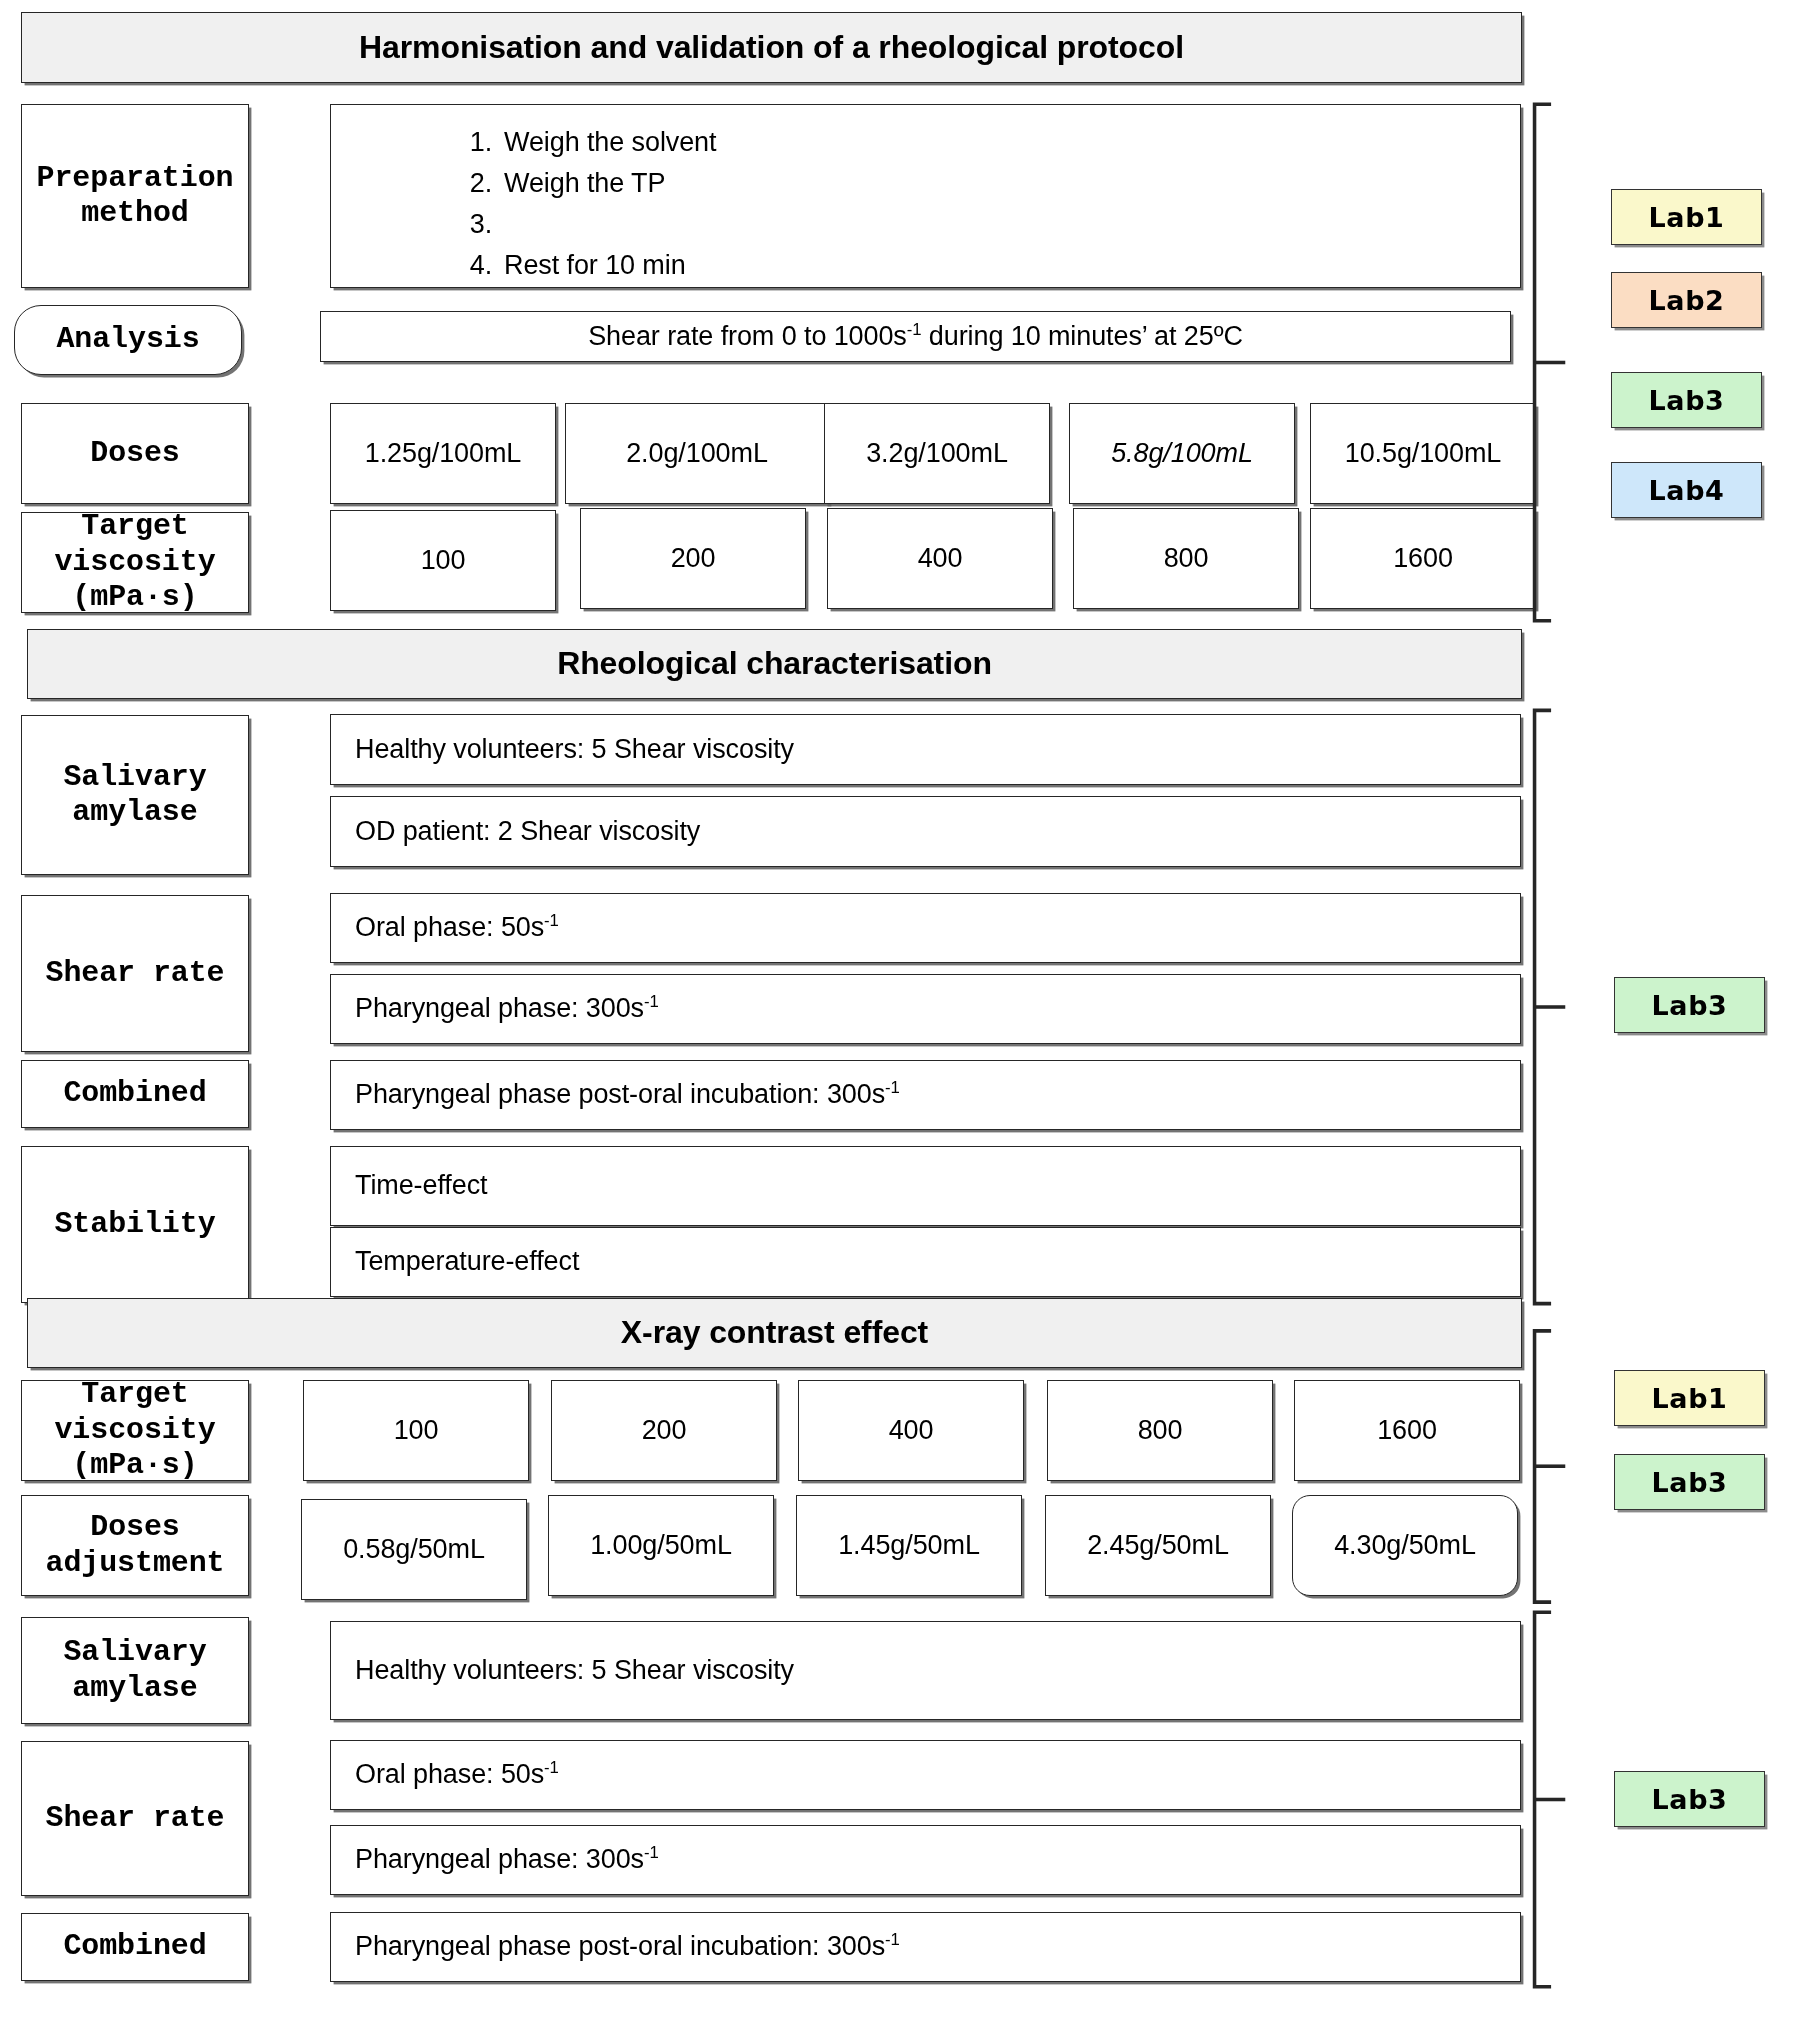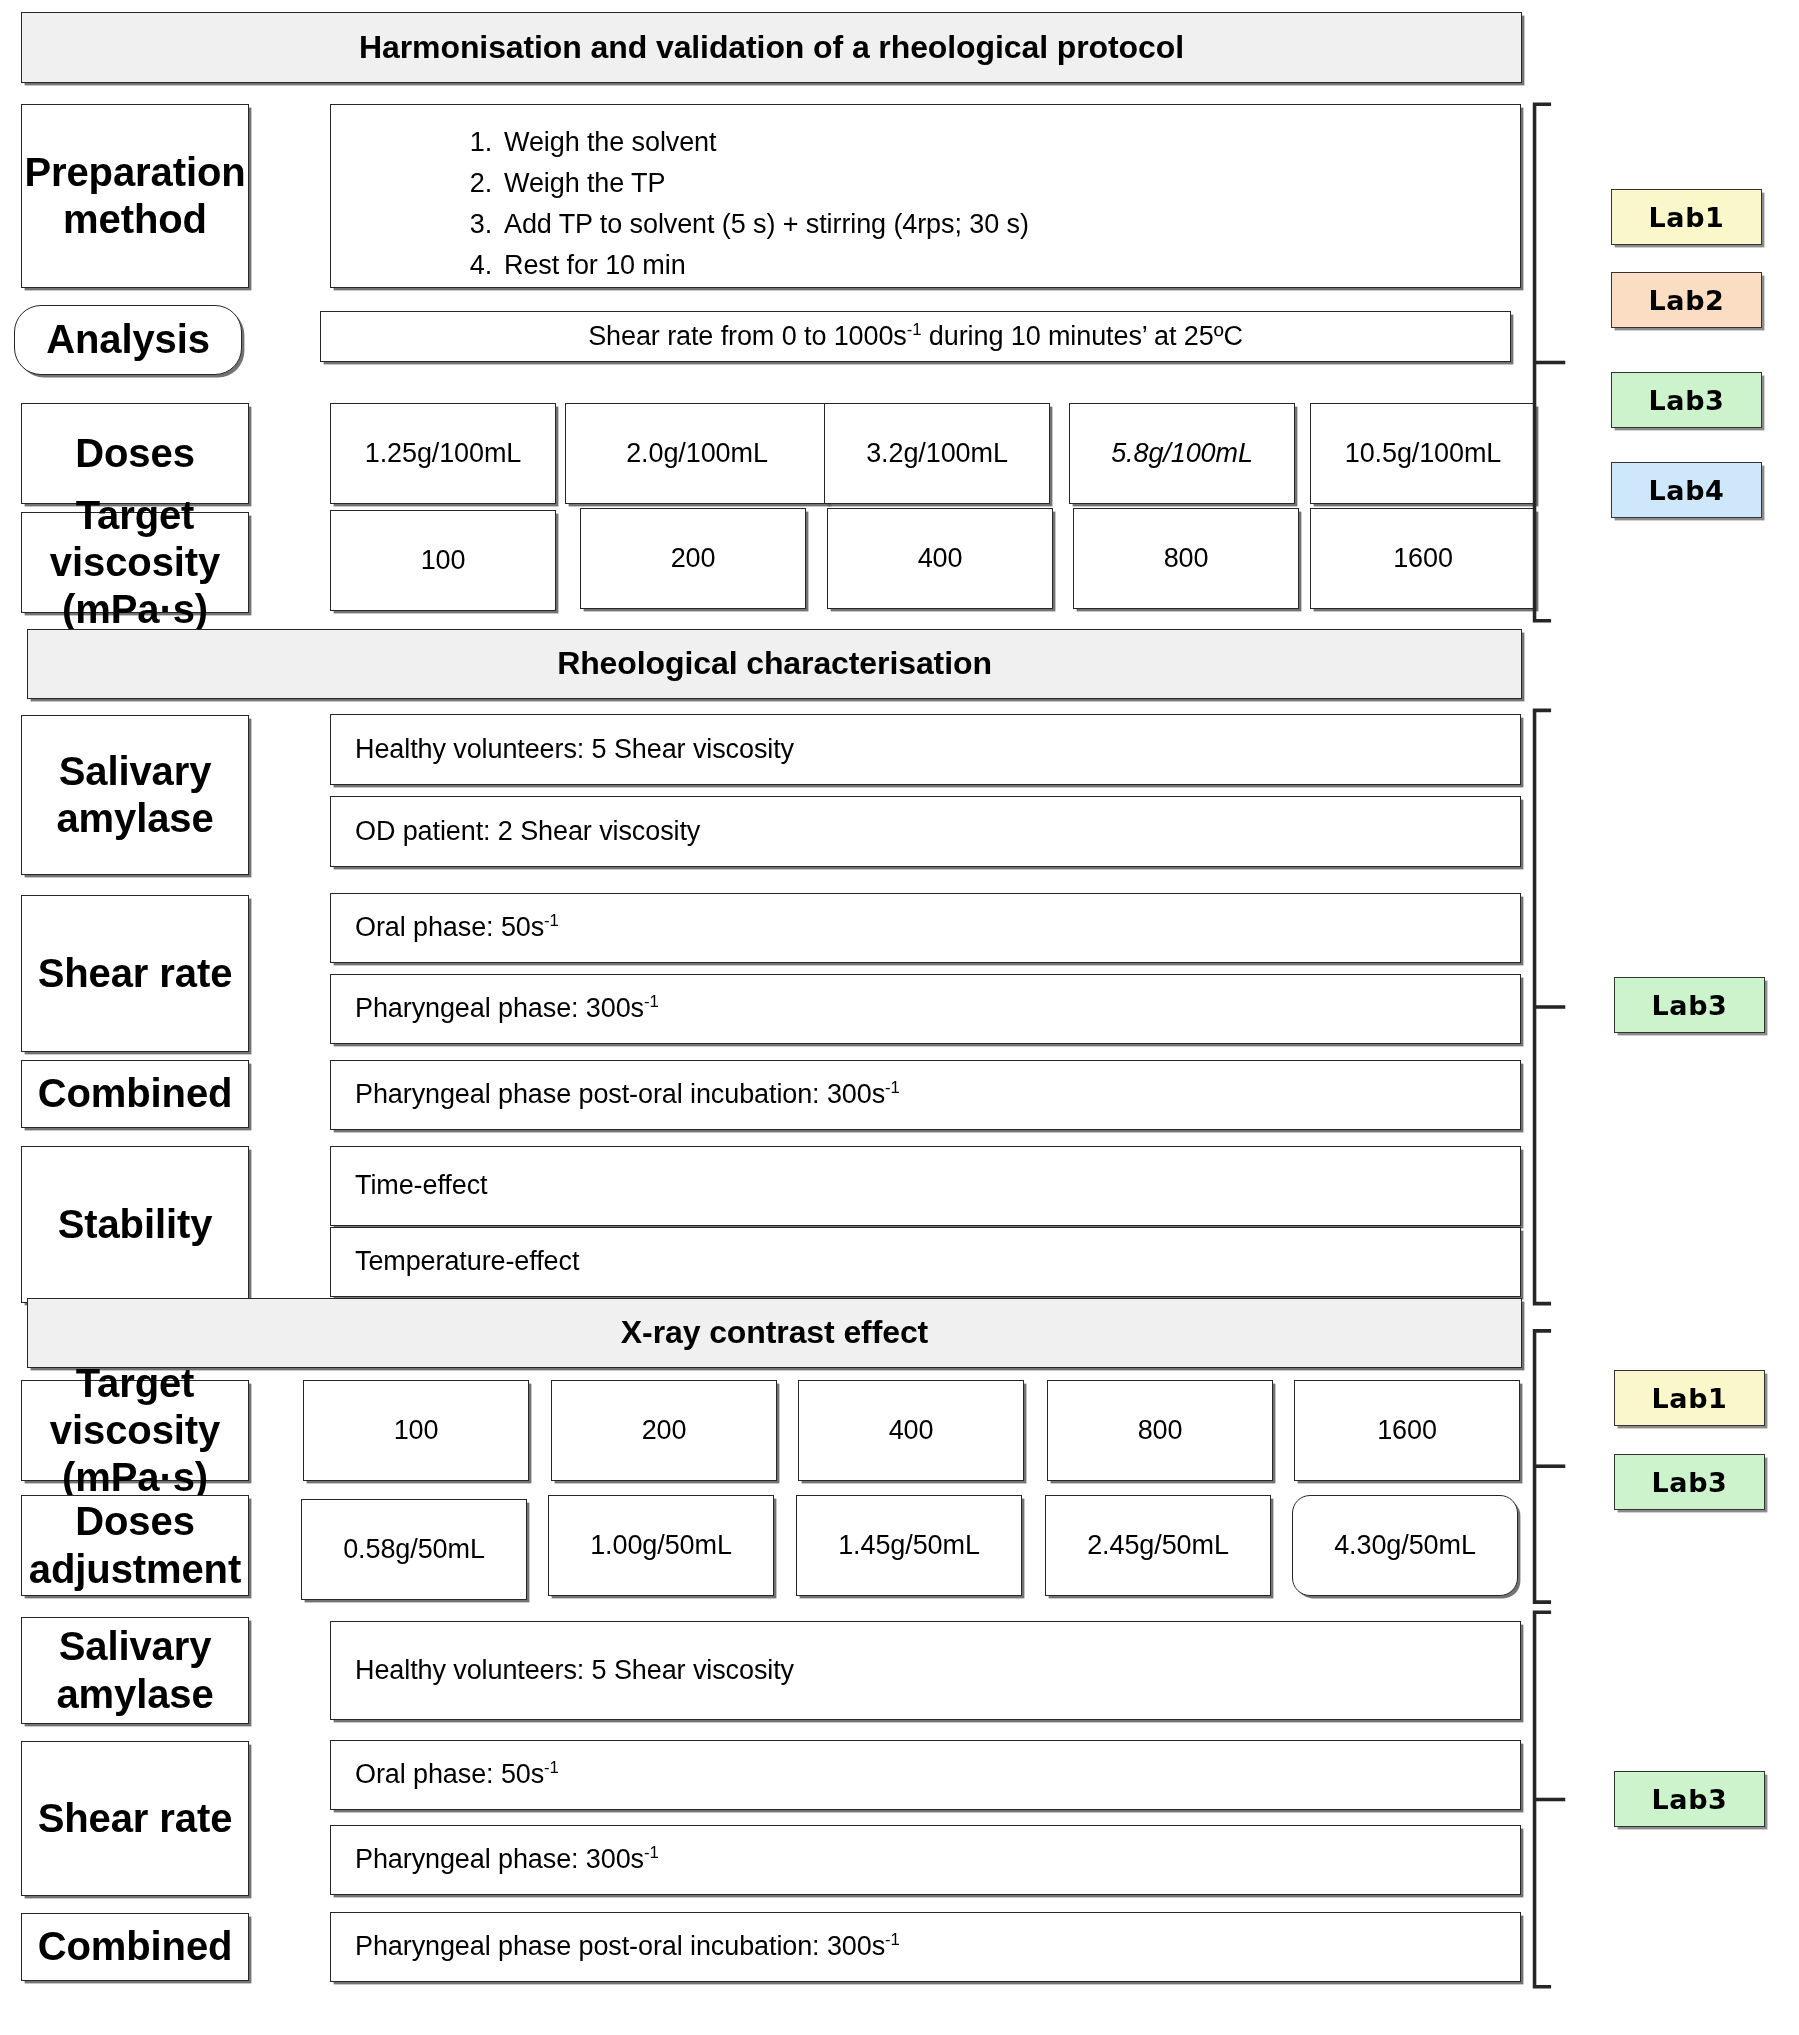--- a/index.html
+++ b/index.html
@@ -29,24 +29,25 @@
   }
   .bx.gray { background: #f0f0f0; }
 
   .section-title {
     font-size: 32px;
     font-weight: bold;
     letter-spacing: -0.1px;
   }
 
   .rowlabel {
-    font-size: 40px;
+    font-size: 30px;
     font-weight: bold;
     letter-spacing: -0.1px;
     padding: 0 4.7px;
+    font-family: Liberation Mono, monospace;
   }
 
   .cellval {
     font-size: 27px;
     font-weight: normal;
     letter-spacing: -0.1px;
   }
 
   .textline {
     font-size: 27px;
@@ -126,21 +127,20 @@
       <li>
           <span class="num">1.</span>
           <span>Weigh the solvent</span>
         </li>
       <li>
           <span class="num">2.</span>
           <span>Weigh the TP</span>
         </li>
       <li>
           <span class="num">3.</span>
-          <span>Add TP to solvent (5 s) + stirring (4rps; 30 s)</span>
         </li>
       <li>
           <span class="num">4.</span>
           <span>Rest for 10 min</span>
         </li>
     </ol>
   </div>
 </div>
 
 <div class="bx rowlabel" style="left:14px; top:305px; width:228px; height:70px;border-radius:27px;">

